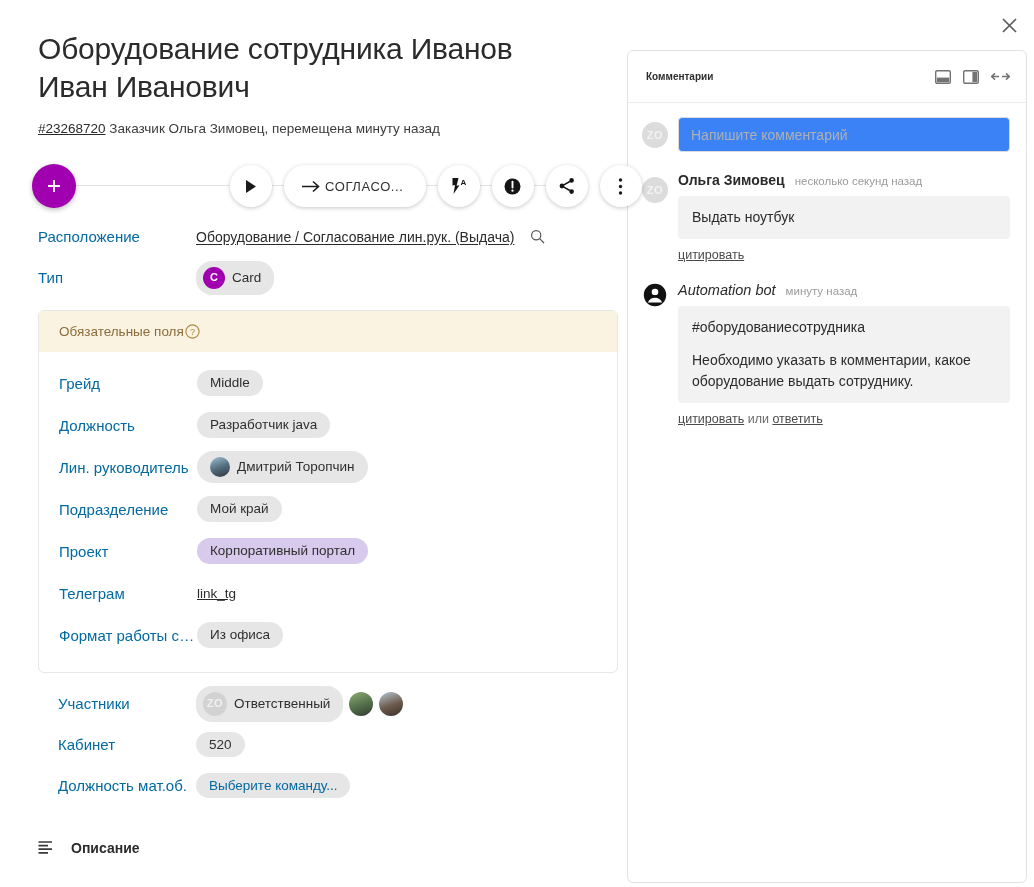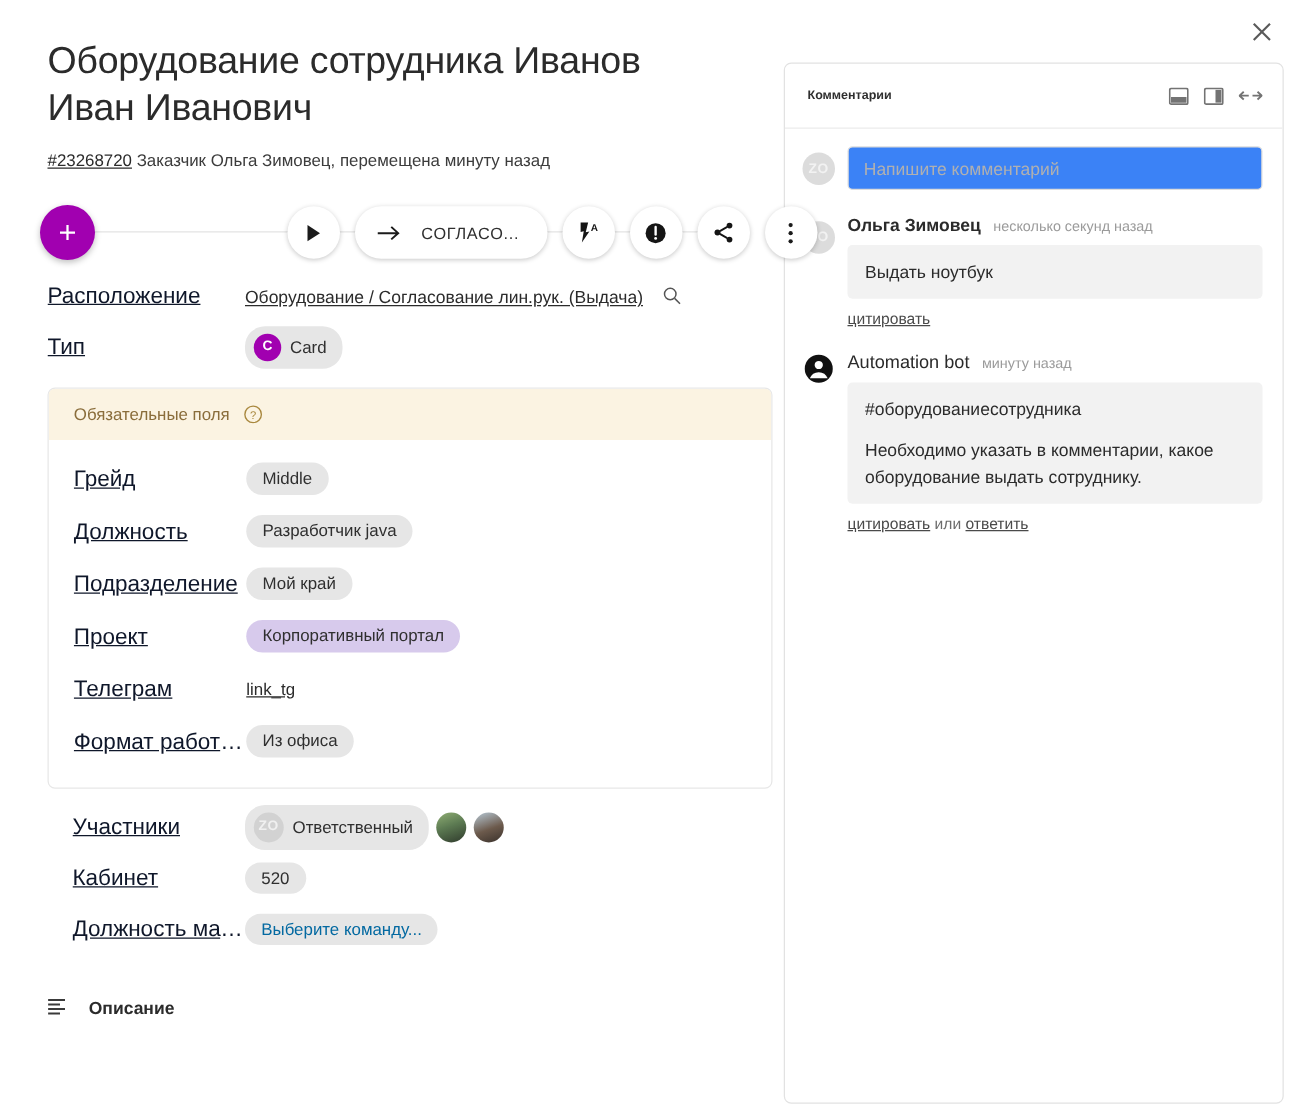--- a/index.html
+++ b/index.html
@@ -63,38 +63,38 @@
   }
   .round-btn {
     width: 42px; height: 42px; border-radius: 50%;
     background: #fff; box-shadow: 0 1px 4px rgba(0,0,0,.22);
     display:flex; align-items:center; justify-content:center;
     cursor:pointer;
   }
   .pill-btn {
     height: 42px; border-radius: 21px;
     background:#fff; box-shadow: 0 1px 4px rgba(0,0,0,.22);
-    display:flex; align-items:center; gap:16px;
+    display:flex; align-items:center; gap:4px;
     padding: 0 22px 0 18px; cursor:pointer;
   }
   .pill-btn .lbl {
     font-size: 13px; letter-spacing: .6px; color:#2f2f2f; font-weight:400;
     white-space: nowrap;
   }
   .gap-a { margin-left: 154px; }
   .gap-s { margin-left: 12px; }
 
   
   .prop-row {
     display:flex; align-items:center; min-height: 41px;
   }
   .prop-label {
     width: 158px; flex: 0 0 158px;
-    font-size: 18px; color:#0f172a;
-    white-space: nowrap; overflow: hidden; text-overflow: ellipsis; text-decoration: underline;
+    font-size: 15px; color:#0369a1;
+    white-space: nowrap; overflow: hidden; text-overflow: ellipsis;
   }
   .prop-val { display:flex; align-items:center; gap:6px; }
   .chip {
     display:inline-flex; align-items:center; gap:7px;
     background:#e6e6e6; border-radius: 16px;
     padding: 6px 13px; font-size: 13.5px; color:#2f2f2f;
     cursor: pointer; line-height: 1;
   }
   .chip.lavender { background:#d7caec; }
   .chip.placeholder { color:#0369a1; }
@@ -134,21 +134,21 @@
   .av-3 { background: linear-gradient(160deg,#b7c9d6 0%,#6c5a4c 55%,#39312b 100%); }
 
   
   .req-box {
     margin-top: 12px; width: 580px;
     border:1px solid #e7e7e7; border-radius: 6px; overflow:hidden;
     background:#fff;
   }
   .req-head {
     background:#fbf3e2; padding: 13px 20px;
-    display:flex; align-items:center; gap:11px;
+    display:flex; align-items:center; gap:1px;
   }
   .req-head .t { font-size: 13.5px; color:#8a6d3b; }
   .req-body { padding: 10px 20px 16px 20px; }
   .req-body .prop-label { width: 138px; flex:0 0 138px; }
   .req-body .prop-row { min-height: 42px; }
 
   
   .low-props { margin-top: 10px; padding-left: 20px; }
   .low-props .prop-label { width: 138px; flex: 0 0 138px; }
   .low-props .prop-row { min-height: 41px; }
@@ -189,21 +189,21 @@
     font-family: "Liberation Sans", sans-serif; outline:none;
     background:#3b82f6;
   }
   .cm-input::placeholder { color:#b0b0b0; }
 
   .cm-item { margin-top: 20px; display:flex; gap:10px; }
   .cm-item .avcol { flex: 0 0 26px; }
   .cm-item .body { flex:1; min-width:0; }
   .cm-meta { display:flex; align-items:baseline; gap:10px; }
   .cm-author { font-size: 14px; font-weight:700; color:#2b2b2b; }
-  .cm-author.normal { font-weight: 400; font-size: 14.5px; }
+  .cm-author.normal { font-weight: 400; font-size: 14.5px; font-style: italic; }
   .cm-time { font-size: 11.5px; color:#9b9b9b; }
   .cm-bubble {
     margin-top: 8px; background:#f2f2f2; border-radius: 4px;
     padding: 11px 14px; font-size: 14px; color:#2b2b2b; line-height: 21px;
   }
   .cm-bubble p { margin: 0; }
   .cm-bubble p + p { margin-top: 12px; }
   .cm-actions { margin-top: 9px; font-size: 12.5px; color:#6b6b6b; }
   .cm-actions a {
     color:#4a4a4a; text-decoration: underline; cursor:pointer;
@@ -344,20 +344,29 @@
         </div>
 
         <div class="prop-row">
           <div class="prop-label">Должность</div>
           <div class="prop-val">
             <span class="chip">Разработчик java</span>
           </div>
         </div>
 
 
+        <div class="prop-row">
+          <div class="prop-label">Лин. руководитель</div>
+          <div class="prop-val">
+            <span class="chip">
+              <span class="mini-av av-2"></span>
+              <span>Дмитрий Торопчин</span>
+            </span>
+          </div>
+        </div>
 
         <div class="prop-row">
           <div class="prop-label">Подразделение</div>
           <div class="prop-val">
             <span class="chip">Мой край</span>
           </div>
         </div>
 
         <div class="prop-row">
           <div class="prop-label">Проект</div>

